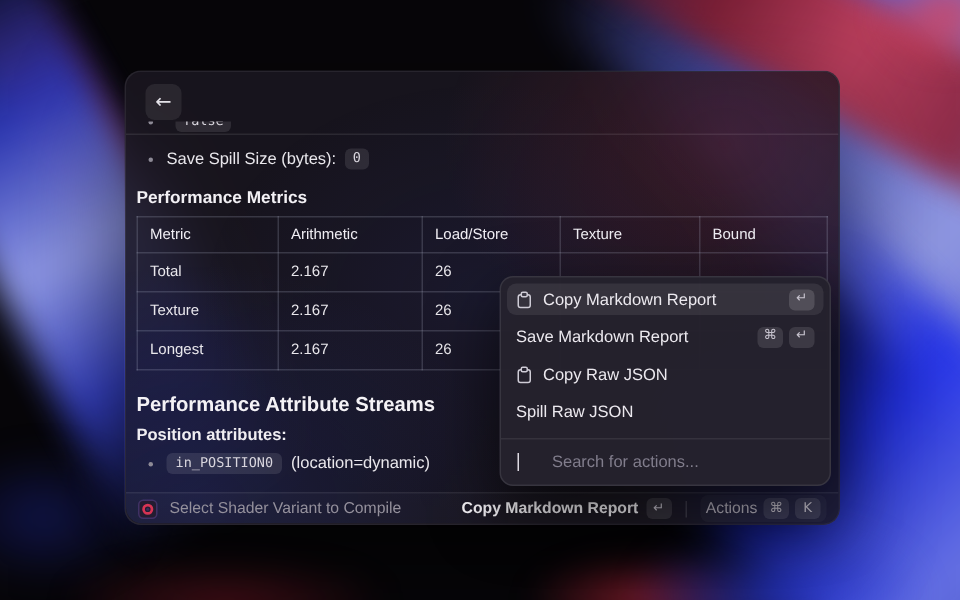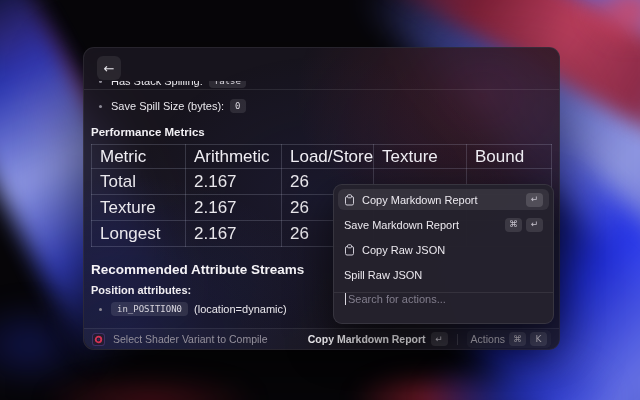--- a/index.html
+++ b/index.html
@@ -82,21 +82,21 @@
     display:inline-block;margin-left:6px;padding:1px 5px;border-radius:4px;
     background:rgba(255,255,255,.10);color:#d9d6de;
     font-family:"DejaVu Sans Mono",monospace;font-size:9px;line-height:12px;
   }
   .h2{font-weight:bold;font-size:11.5px;color:#f2f0f4;margin-top:12px;}
   .h1{font-weight:bold;font-size:13.5px;color:#f4f2f6;margin-top:15px;}
   .h3{font-weight:bold;font-size:11px;color:#f0eef2;margin-top:7px;}
 
   table.perf{
     border-collapse:collapse;table-layout:fixed;margin-top:6px;width:460px;
-    font-size:17px;color:#e9e7ec;
+    font-size:10px;color:#e9e7ec;
   }
   table.perf th,table.perf td{
     border:1px solid rgba(178,180,205,.22);
     padding:0 8px;text-align:left;font-weight:normal;overflow:hidden;white-space:nowrap;
   }
   table.perf th{height:23px;color:#f0eef4;}
   table.perf td{height:25px;}
 
   .code-chip{
     display:inline-block;padding:1px 6px;border-radius:4px;background:rgba(255,255,255,.10);
@@ -133,21 +133,21 @@
     border-radius:9px;background:rgba(37,34,45,.98);
     border:1px solid rgba(255,255,255,.09);
     box-shadow:0 16px 44px rgba(0,0,0,.6);
     padding:4px 4px 0 4px;font-size:11px;color:#ece9ef;
   }
   .menu-item{display:flex;align-items:center;height:25px;padding:0 6px;border-radius:6px;}
   .menu-item.selected{height:21px;background:rgba(255,255,255,.08);margin-bottom:2px;}
   .menu-item .mi-icon{display:flex;margin-right:7px;}
   .menu-item .keys{margin-left:auto;display:flex;gap:4px;}
   .menu-divider{height:1px;background:rgba(255,255,255,.08);margin:5px -4px 0 -4px;}
-  .menu-search{display:flex;align-items:flex-start;height:30px;padding:0 7px;color:#817d8c;}
+  .menu-search{display:flex;align-items:center;height:30px;padding:0 7px;color:#817d8c;gap:20px;}
   .caret{width:1px;height:12px;background:#dddae2;margin-right:2px;}
 </style>
 </head>
 <body>
 
 <div class="wallpaper">
   <div class="shape beam-left-red"></div>
   <div class="shape beam-left"></div>
   <div class="shape beam-lavender"></div>
   <div class="shape beam-blue-br"></div>
@@ -164,21 +164,20 @@
 
   <div class="back-btn">
     <span>←</span>
   </div>
   <div class="header-divider"></div>
 
   <div class="content">
 
     <div class="li li-clipped">
       <span class="dot"></span>
-      <span>Has Stack Spilling:</span>
       <span class="chip">false</span>
     </div>
 
     <div class="li" style="margin-top:10px;">
       <span class="dot"></span>
       <span>Save Spill Size (bytes):</span>
       <span class="chip">0</span>
     </div>
 
 
@@ -219,21 +218,21 @@
         <tr>
           <td>Longest</td>
           <td>2.167</td>
           <td>26</td>
           <td></td>
           <td></td>
         </tr>
       </tbody>
     </table>
 
-    <div class="h1">Recommended Attribute Streams</div>
+    <div class="h1">Performance Attribute Streams</div>
     <div class="h3">Position attributes:</div>
 
     <div class="li" style="margin-top:5px;">
       <span class="dot"></span>
       <span class="code-chip">in_POSITION0</span>
       <span>(location=dynamic)</span>
     </div>
   </div>
 
   <div class="status-bar">

